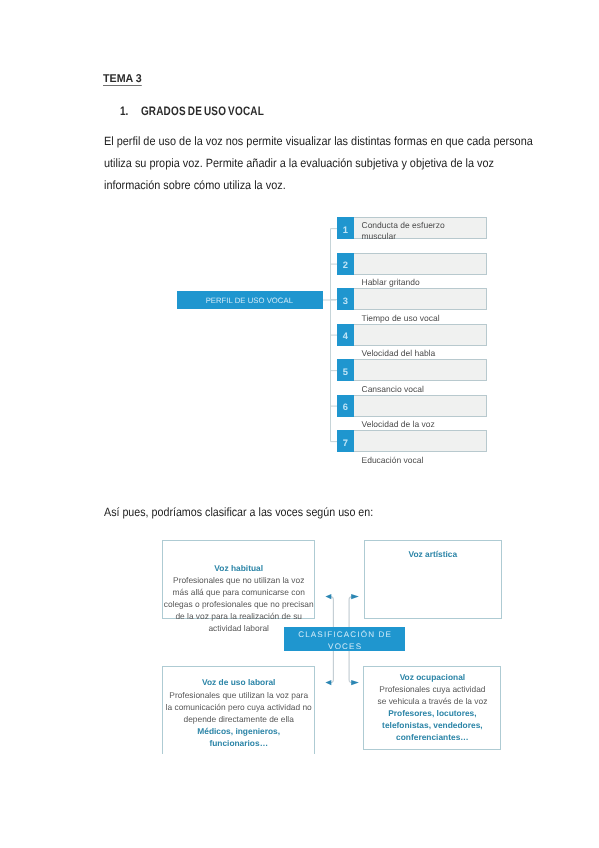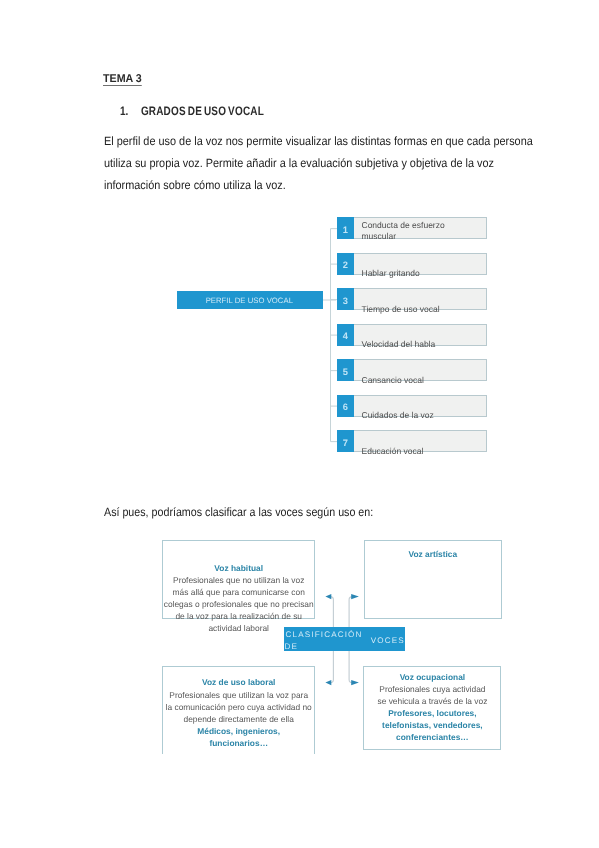--- a/index.html
+++ b/index.html
@@ -40,28 +40,28 @@
   .d1-item:nth-child(3){top:71px;}
   .d1-item:nth-child(4){top:106.5px;}
   .d1-item:nth-child(5){top:142px;}
   .d1-item:nth-child(6){top:177.5px;}
   .d1-item:nth-child(7){top:213px;}
   .d1-num{width:17.5px;background:#1f96cf;color:#bfe4f6;font-size:9.3px;font-weight:bold;padding-top:3.6px;box-sizing:border-box;
     display:flex;align-items:center;justify-content:center;flex:none;}
   .d1-txt{flex:1;background:#f0f1f0;border:0.9px solid #b8c9ce;border-left:none;box-sizing:border-box;
     font-size:8.5px;color:#4d4d4d;padding:1.6px 0 0 7.5px;line-height:11.3px;}
   .d1-txt.one{display:flex;align-items:center;padding-top:0;}
-  .d1-txt.one > div{position:relative;top:10px;}
+  .d1-txt.one > div{position:relative;top:19px;}
 
   
   .d2{position:absolute;left:0;top:0;width:599px;height:848px;}
   .d2-arrows{position:absolute;left:292.3px;top:592.8px;}
   .d2-center{position:absolute;left:253.4px;top:627px;width:120.4px;height:24.2px;background:#1f96cf;
     color:#cfe9f7;font-size:8.1px;letter-spacing:1.15px;box-sizing:border-box;
-    display:flex;flex-direction:row;align-items:center;justify-content:center;line-height:11.9px;
+    display:flex;flex-direction:column;align-items:center;justify-content:center;line-height:11.9px;
     text-indent:1.15px;padding-top:3.2px;}
   .d2-box{position:absolute;box-sizing:border-box;border:0.9px solid #aecbd3;text-align:center;
     font-size:8.4px;color:#585858;white-space:nowrap;}
   .d2-title{color:#2e86a8;font-weight:bold;font-size:8.4px;line-height:12.4px;}
   .d2-body{line-height:12.05px;}
   .d2-body .hl{color:#2e86a8;font-weight:bold;}
   .b-tl{left:131.3px;top:539.6px;width:152.8px;height:79.4px;padding-top:21px;}
   .b-tr{left:332.6px;top:539.6px;width:138.4px;height:79.4px;padding-top:7px;}
   .b-bl{left:131.3px;top:666.4px;width:152.8px;height:88px;padding-top:9px;border-bottom:none;}
   .b-br{left:332.4px;top:666.4px;width:138px;height:83.6px;padding-top:3.2px;}
@@ -134,21 +134,21 @@
       </div>
       <div class="d1-item">
         <div class="d1-num">5</div>
         <div class="d1-txt one">
           <div>Cansancio vocal</div>
         </div>
       </div>
       <div class="d1-item">
         <div class="d1-num">6</div>
         <div class="d1-txt one">
-          <div>Cuidados de la voz</div>
+          <div>Velocidad de la voz</div>
         </div>
       </div>
       <div class="d1-item">
         <div class="d1-num">7</div>
         <div class="d1-txt one">
           <div>Educación vocal</div>
         </div>
       </div>
     </div>
   </div>

